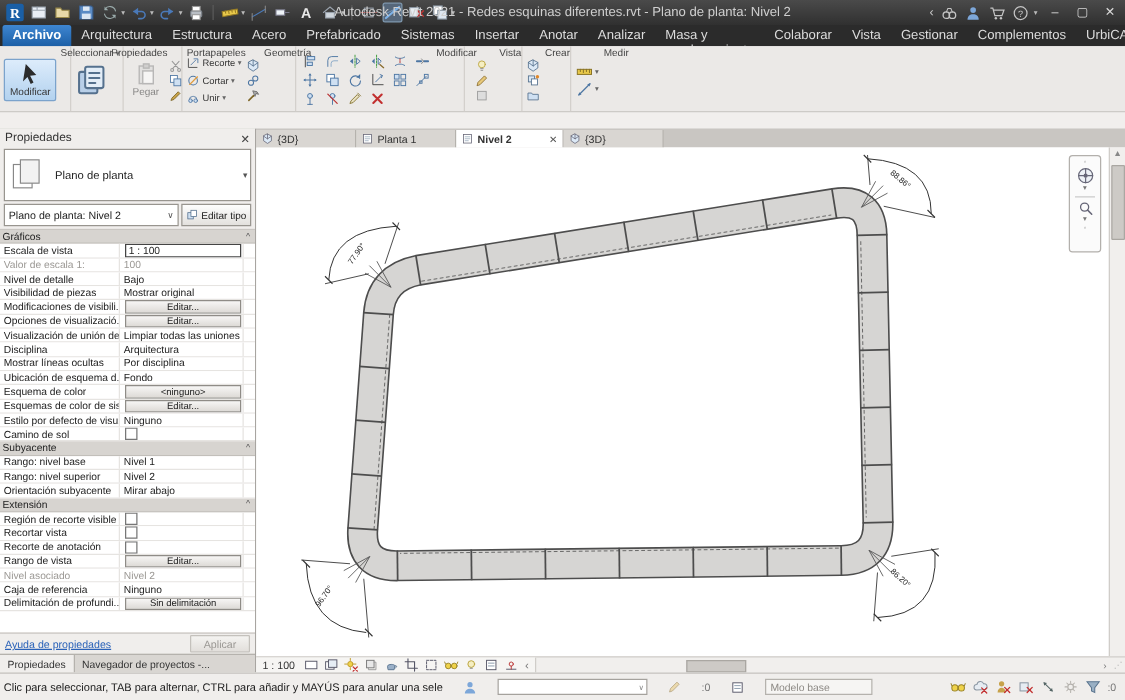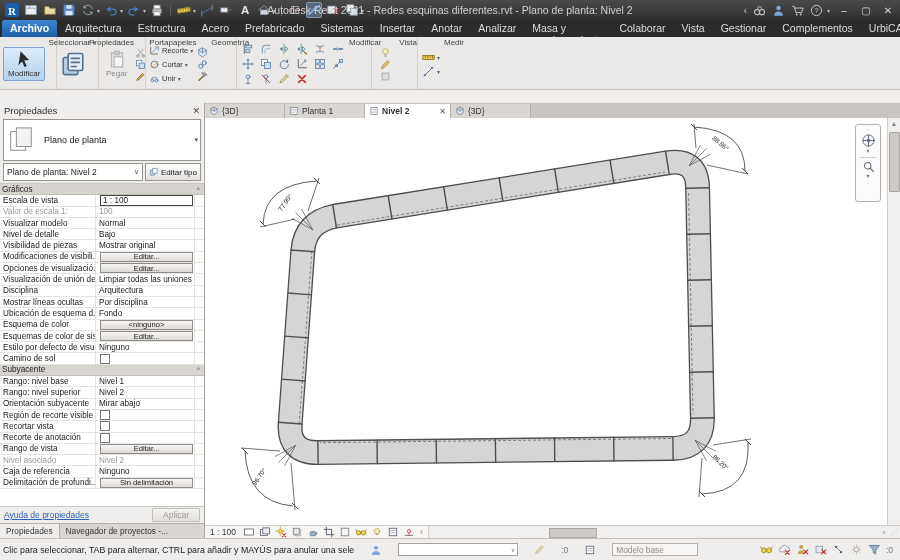--- a/index.html
+++ b/index.html
@@ -535,20 +535,45 @@
           </span>
           <span class="ico">
             <svg width="11" height="11" viewBox="0 0 16 16" fill="none" stroke-width="1" stroke-linecap="round">
               <rect x="3" y="3" width="10" height="10" fill="#ddd" stroke="#999"></rect>
             </svg>
           </span>
         </div>
       </div>
     <div class="plabel">Vista</div>
   </div>
+  <div class="rpanel" style="width:39px">
+    <div class="pbody">
+        <div class="vcol" id="crear-col">
+          <span class="ico">
+            <svg width="11" height="11" viewBox="0 0 16 16" fill="none" stroke-width="1" stroke-linecap="round">
+              <path d="M8 1.5l5.5 2.8v6.4L8 14.5l-5.5-3.8V4.3z" fill="#dce9f6" stroke="#55718e"></path>
+              <path d="M8 1.5v7l5.5-3.9M8 8.5L2.5 4.3" stroke="#55718e" fill="none"></path>
+            </svg>
+          </span>
+          <span class="ico">
+            <svg width="11" height="11" viewBox="0 0 16 16" fill="none" stroke-width="1" stroke-linecap="round">
+              <rect x="2.5" y="2.5" width="7" height="7" fill="#dce9f6" stroke="#55718e"></rect>
+              <rect x="6" y="6" width="7" height="7" fill="#fff" stroke="#55718e"></rect>
+              <circle cx="13" cy="3.5" r="2" fill="#e0882a"></circle>
+            </svg>
+          </span>
+          <span class="ico">
+            <svg width="11" height="11" viewBox="0 0 16 16" fill="none" stroke-width="1" stroke-linecap="round">
+              <path d="M2 12.5V5h4.3l1 1.5H14v6z" fill="#cfe0f2" stroke="#55718e"></path>
+            </svg>
+          </span>
+        </div>
+      </div>
+    <div class="plabel">Crear</div>
+  </div>
   <div class="rpanel" style="width:46px;border-right:none">
     <div class="pbody">
         <div class="vcol" id="medir-col">
           <div class="toolrow">
             <span class="ico">
               <svg width="13" height="13" viewBox="0 0 16 16" fill="none" stroke-width="1" stroke-linecap="round">
                 <rect x="1" y="5.5" width="14" height="5" fill="#e8c84a" stroke="#8a7426"></rect>
                 <path d="M4 5.5v2.2M7 5.5v3.2M10 5.5v2.2M13 5.5v3.2" stroke="#8a7426"></path>
               </svg>
             </span>
@@ -614,25 +639,20 @@
           <div class="pinput">1 : 100</div>
         </div>
         <div class="assoc"></div>
       </div>
       <div class="prow dis">
         <div class="lab">Valor de escala    1:</div>
         <div class="val">100</div>
         <div class="assoc"></div>
       </div>
       <div class="prow">
-        <div class="lab">Visualizar modelo</div>
-        <div class="val">Normal</div>
-        <div class="assoc"></div>
-      </div>
-      <div class="prow">
         <div class="lab">Nivel de detalle</div>
         <div class="val">Bajo</div>
         <div class="assoc"></div>
       </div>
       <div class="prow">
         <div class="lab">Visibilidad de piezas</div>
         <div class="val">Mostrar original</div>
         <div class="assoc"></div>
       </div>
       <div class="prow">
@@ -706,20 +726,24 @@
       </div>
       <div class="prow">
         <div class="lab">Rango: nivel superior</div>
         <div class="val">Nivel 2</div>
         <div class="assoc"></div>
       </div>
       <div class="prow">
         <div class="lab">Orientación subyacente</div>
         <div class="val">Mirar abajo</div>
         <div class="assoc"></div>
+      </div>
+      <div class="psect">
+        <span>Extensión</span>
+        <span class="pin">^</span>
       </div>
       <div class="prow">
         <div class="lab">Región de recorte visible</div>
         <div class="val">
           <div class="pcheck"></div>
         </div>
         <div class="assoc"></div>
       </div>
       <div class="prow">
         <div class="lab">Recortar vista</div>

